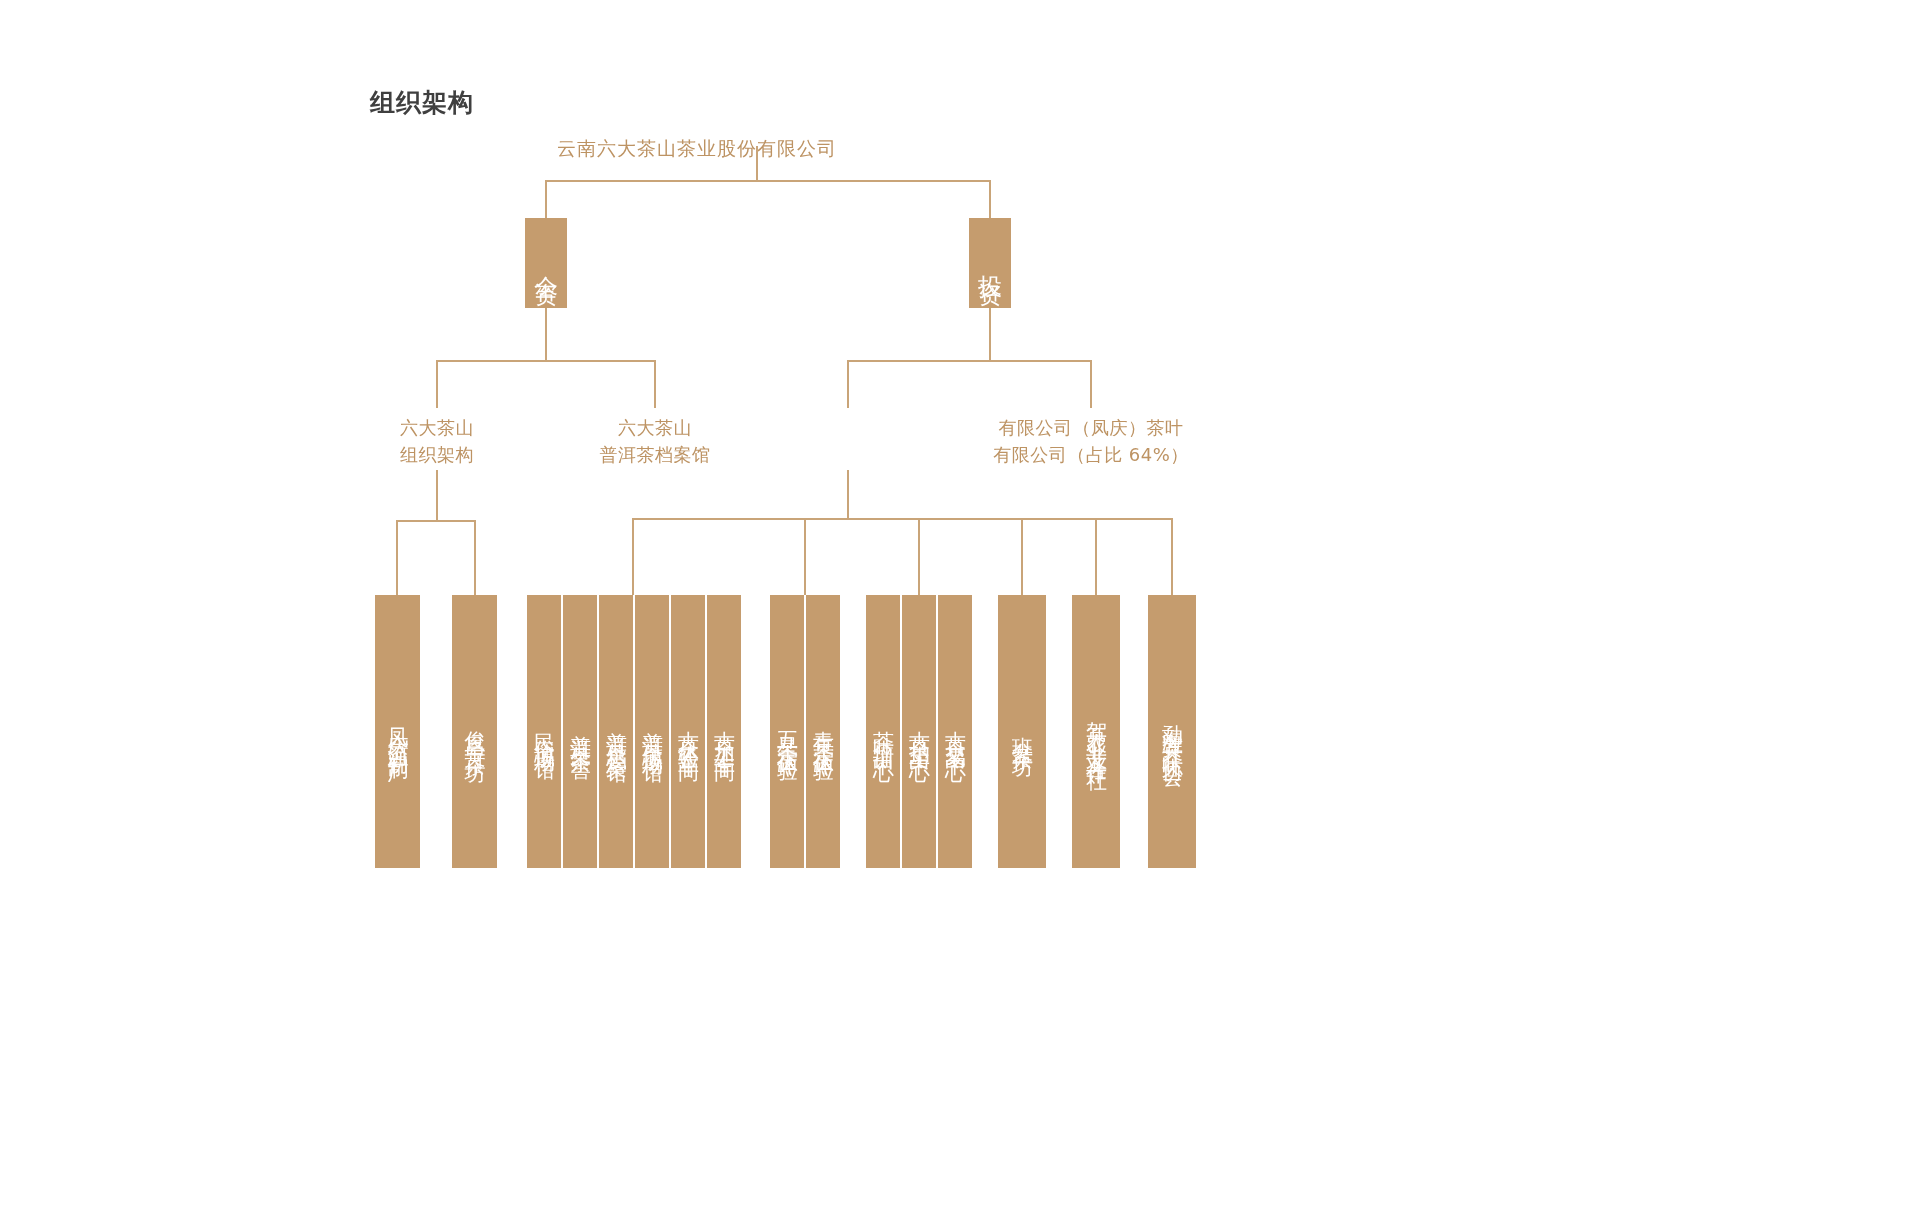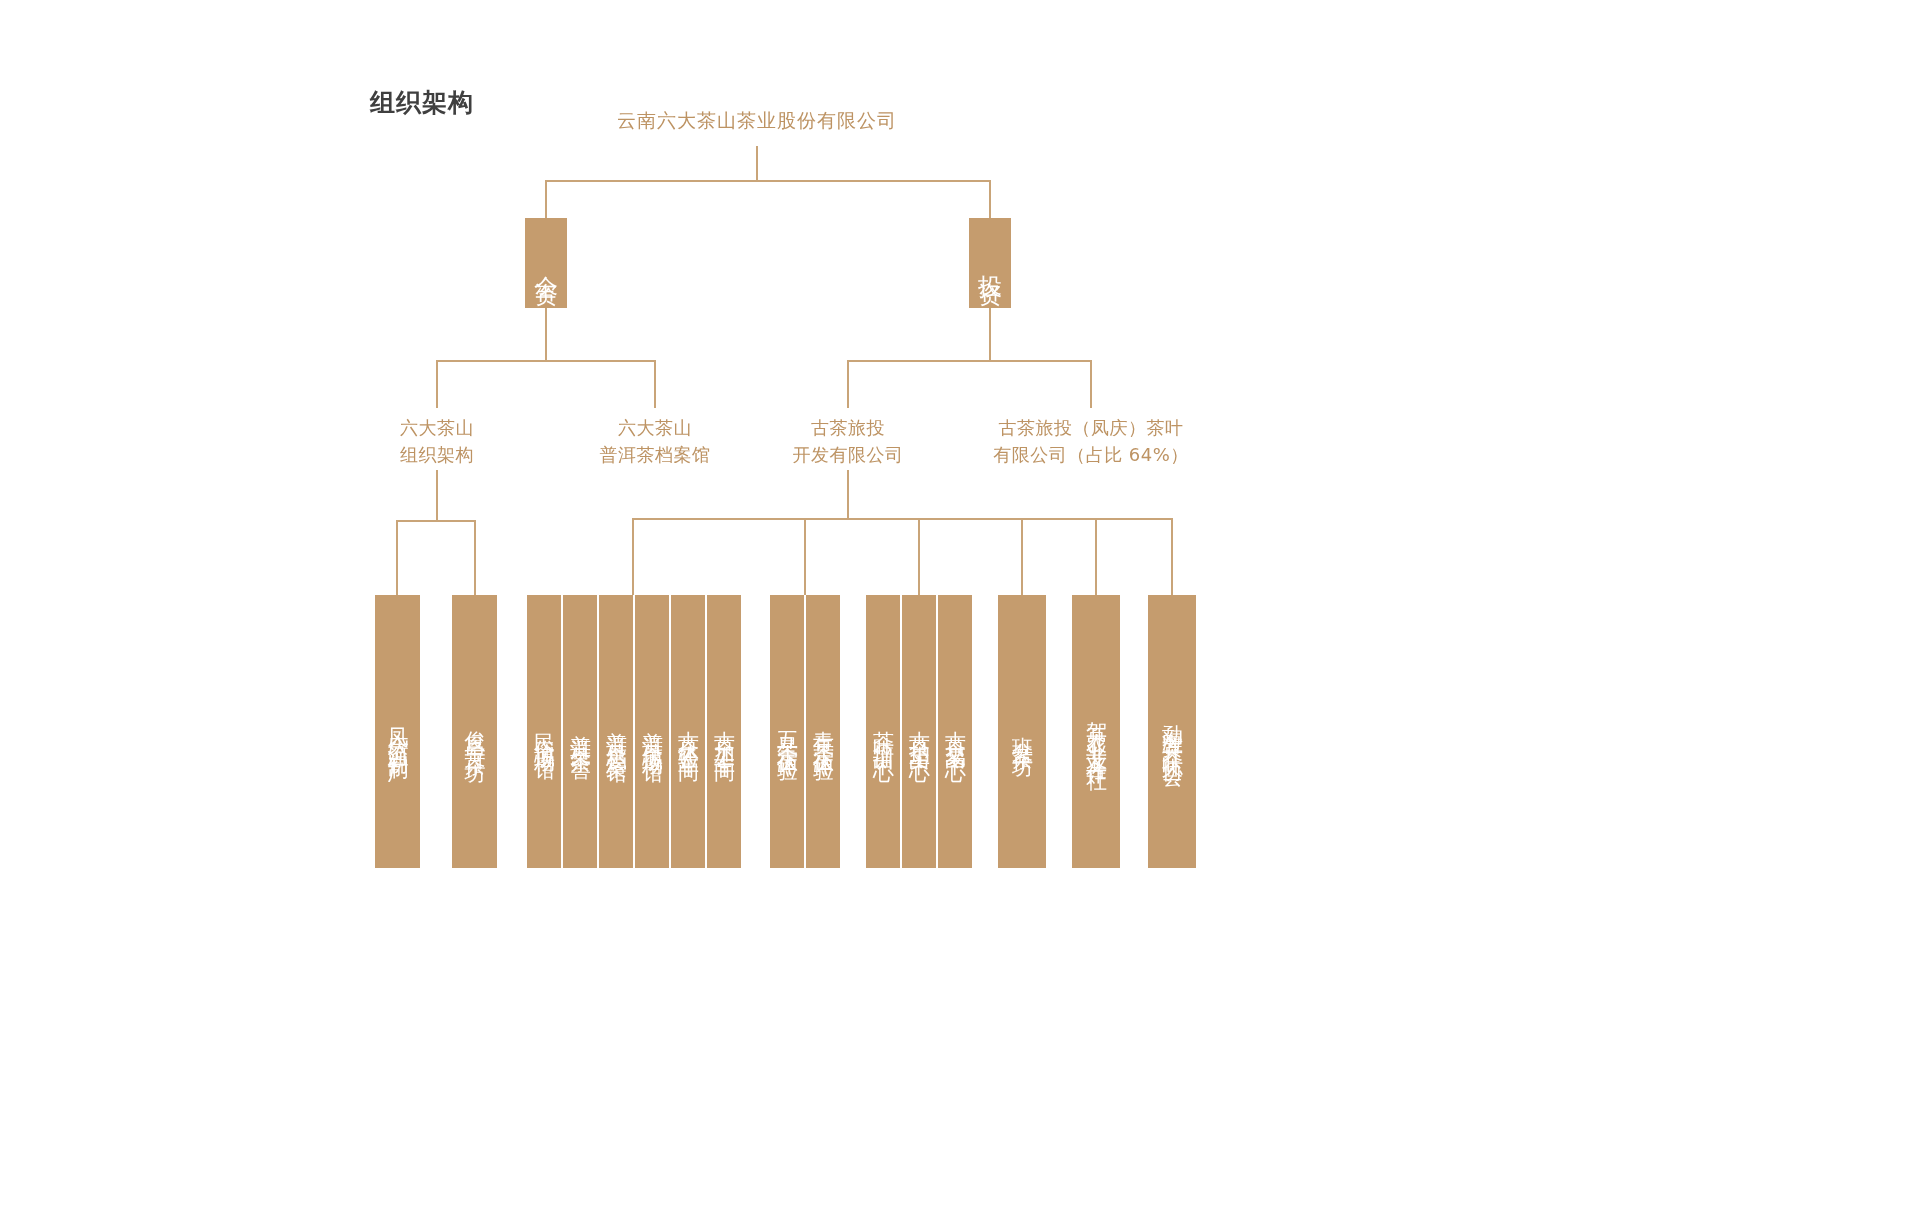--- a/index.html
+++ b/index.html
@@ -20,23 +20,22 @@
     left: 370px;
     top: 86px;
     font-size: 25px;
     font-weight: bold;
     color: var(--title_text, #3f3f3f);
     letter-spacing: 1px;
   }
   .root-label {
     position: absolute;
     left: 557px;
-    top: 108px;
+    top: 136px;
     width: 400px;
-    text-align: center;
     font-size: 19px;
     letter-spacing: 1px;
     color: var(--label_text, #bd9363);
   }
   .line { position: absolute; background: var(--line, #c9a478); }
   .line.h { height: 2px; }
   .line.v { width: 2px; }
   .gbox {
     position: absolute;
     top: 218px;
@@ -104,26 +103,22 @@
   <div class="line v" style="left:1090px;top:360px;height:48px"></div>
 
   <div class="sub-label" style="left:312px;width:250px">
     <div>六大茶山</div>
     <div>组织架构</div>
   </div>
   <div class="sub-label" style="left:530px;width:250px">
     <div>六大茶山</div>
     <div>普洱茶档案馆</div>
   </div>
-  <div class="sub-label" style="left:723px;width:250px">
-    <div>古茶旅投</div>
-    <div>开发有限公司</div>
-  </div>
   <div class="sub-label" style="left:951px;width:280px">
-    <div>古茶旅投（凤庆）茶叶</div>
+    <div>有限公司（凤庆）茶叶</div>
     <div>有限公司（占比 64%）</div>
   </div>
 
   <div class="line v" style="left:436px;top:470px;height:50px"></div>
   <div class="line h" style="left:396px;top:520px;width:80px"></div>
   <div class="line v" style="left:396px;top:520px;height:75px"></div>
   <div class="line v" style="left:474px;top:520px;height:75px"></div>
 
   <div class="line v" style="left:847px;top:470px;height:48px"></div>
   <div class="line h" style="left:632px;top:518px;width:541px"></div>

